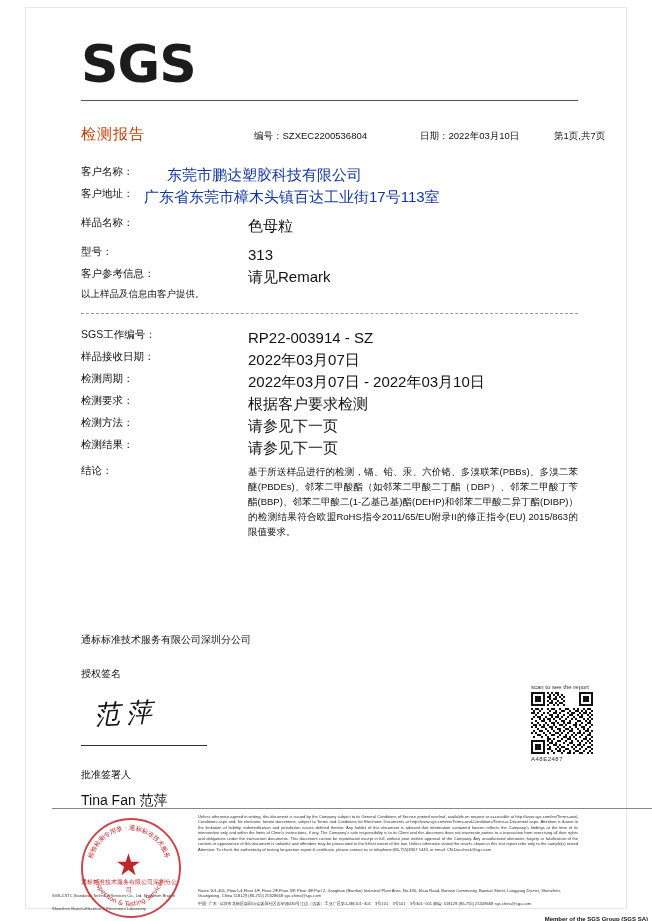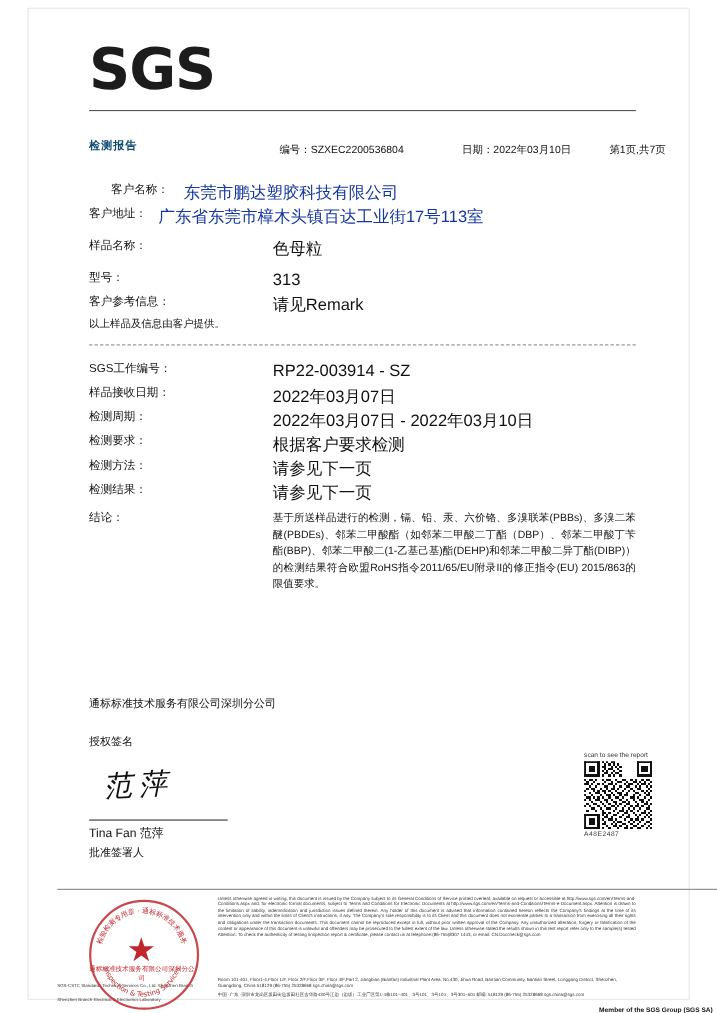--- a/index.html
+++ b/index.html
@@ -44,23 +44,23 @@
     top: 92px;
     width: 497px;
     height: 1px;
     background: #555;
   }
   
   .doc-title {
     position: absolute;
     left: 55px;
     top: 117px;
-    font-size: 10px;
-    font-weight: bold;
-    color: #0c4a6e;
+    font-size: 15px;
+    font-weight: normal;
+    color: #c2410c;
     letter-spacing: 1px;
   }
   .hdr-no {
     position: absolute;
     left: 228px;
     top: 122px;
     font-size: 9.5px;
     color: #111;
   }
   .hdr-date {
@@ -147,22 +147,22 @@
     position: absolute;
     left: 55px;
     top: 737px;
     width: 126px;
     height: 1px;
     background: #333;
   }
   .sig-name {
     position: absolute;
     left: 55px;
-    top: 742px;
-    font-size: 11px;
+    top: 784px;
+    font-size: 14px;
     color: #111;
   }
   .sig-role {
     position: absolute;
     left: 55px;
     top: 760px;
     font-size: 10px;
     color: #111;
   }
   
@@ -318,21 +318,21 @@
   <div class="sheet">
 
     <div class="logo">SGS</div>
     <div class="logo-rule"></div>
 
     <div class="doc-title">检测报告</div>
     <div class="hdr-no">编号：SZXEC2200536804</div>
     <div class="hdr-date">日期：2022年03月10日</div>
     <div class="hdr-page">第1页,共7页</div>
 
-    <div class="field-label" style="left:55px; top:157px;margin-left:20px;">客户名称：</div>
+    <div class="field-label" style="left:55px; top:157px;">客户名称：</div>
     <div class="field-value blue" style="left:141px; top:158px;">东莞市鹏达塑胶科技有限公司</div>
 
     <div class="field-label" style="left:55px; top:179px;">客户地址：</div>
     <div class="field-value blue" style="left:118px; top:180px;">广东省东莞市樟木头镇百达工业街17号113室</div>
 
     <div class="field-label" style="left:55px; top:208px;text-align:center;">样品名称：</div>
     <div class="field-value" style="left:222px; top:209px;">色母粒</div>
 
     <div class="field-label" style="left:55px; top:237px;">型号：</div>
     <div class="field-value" style="left:222px; top:238px;">313</div>

